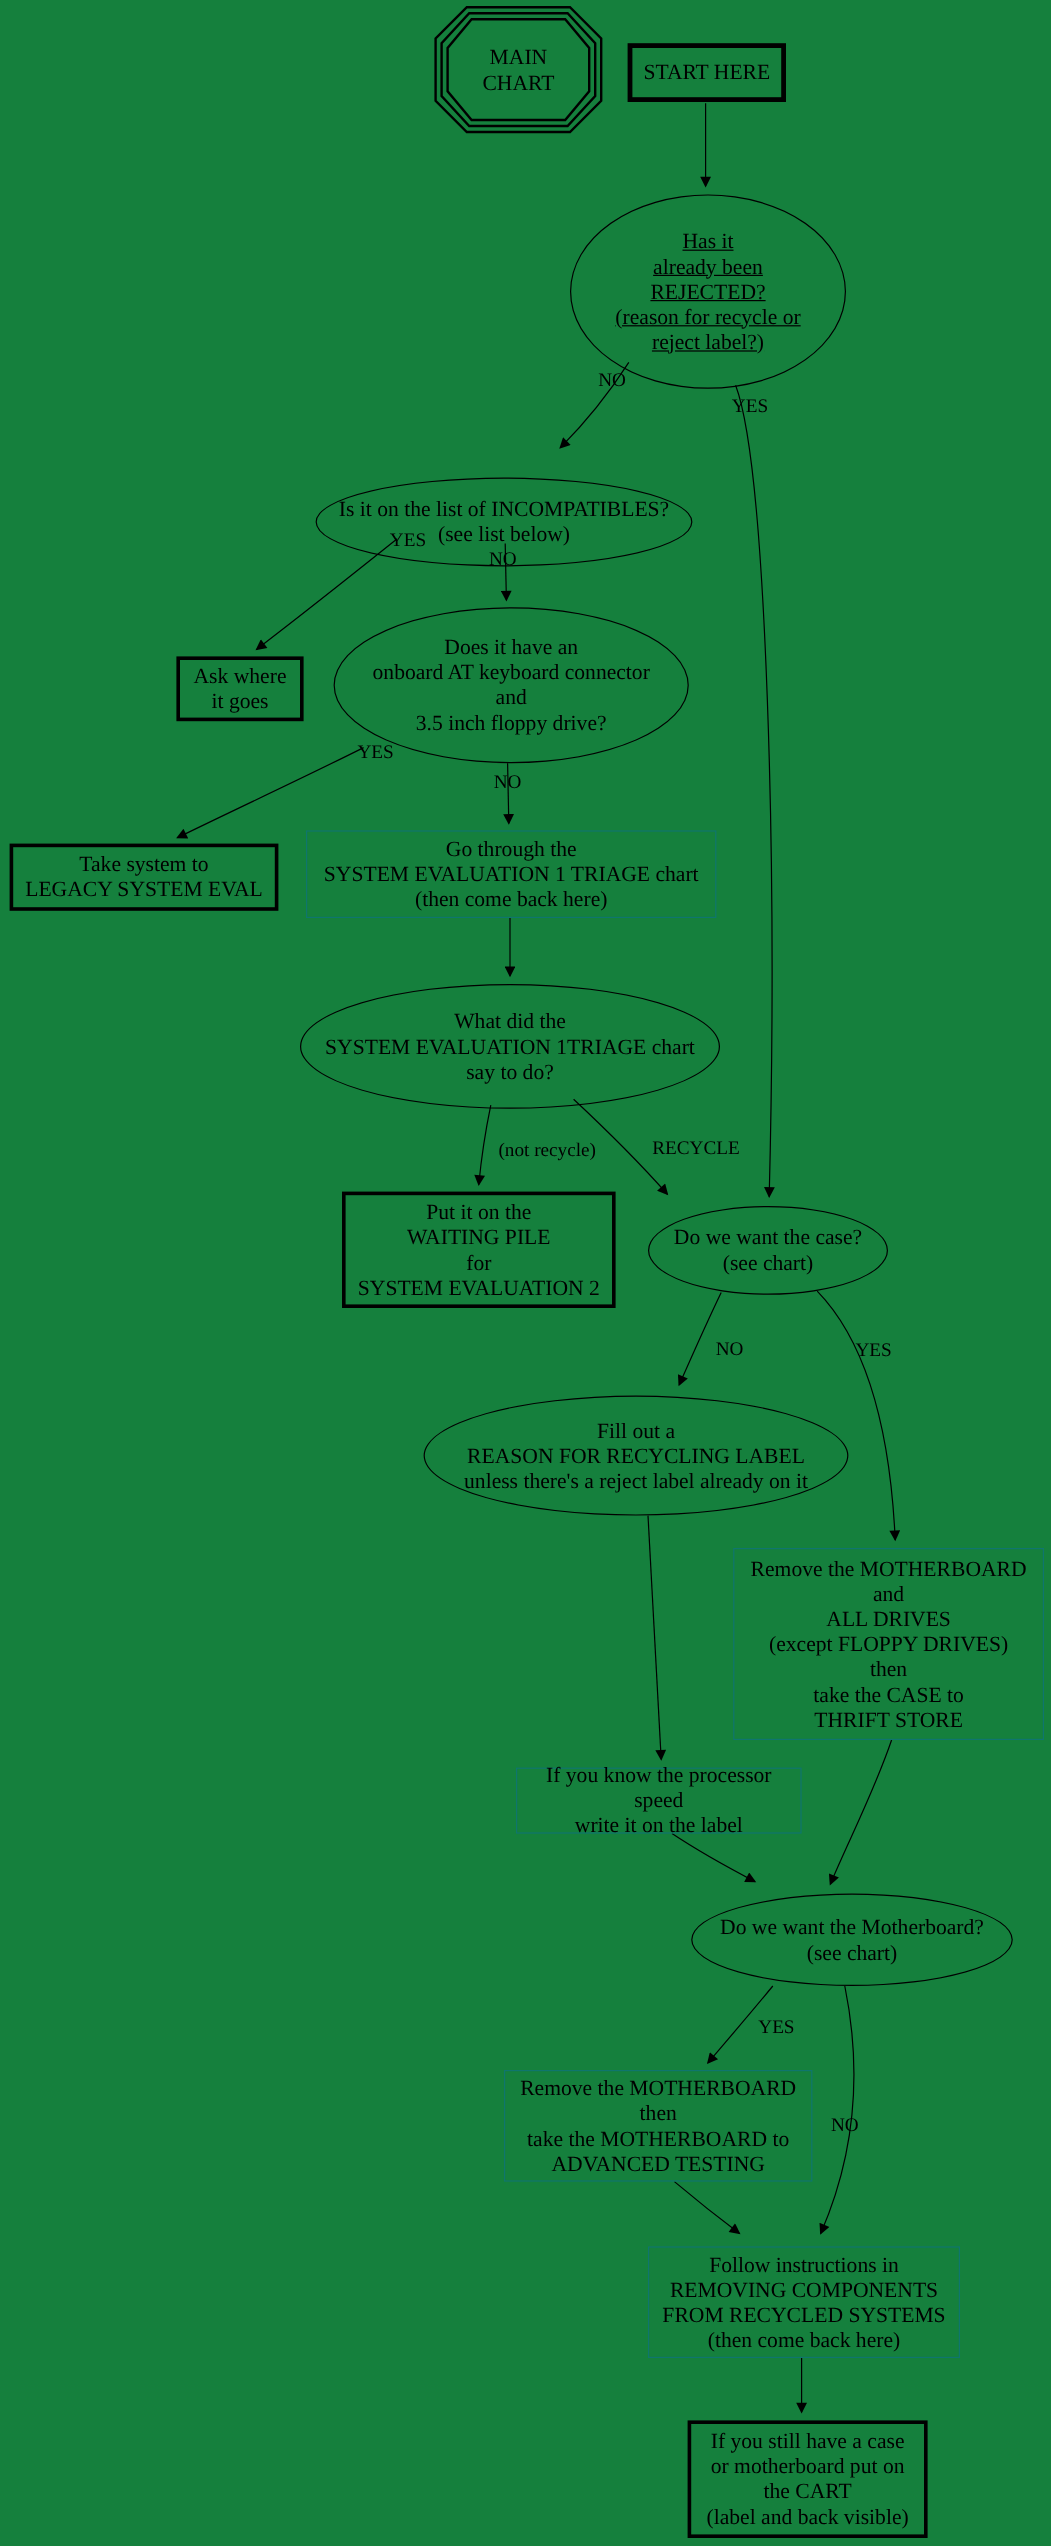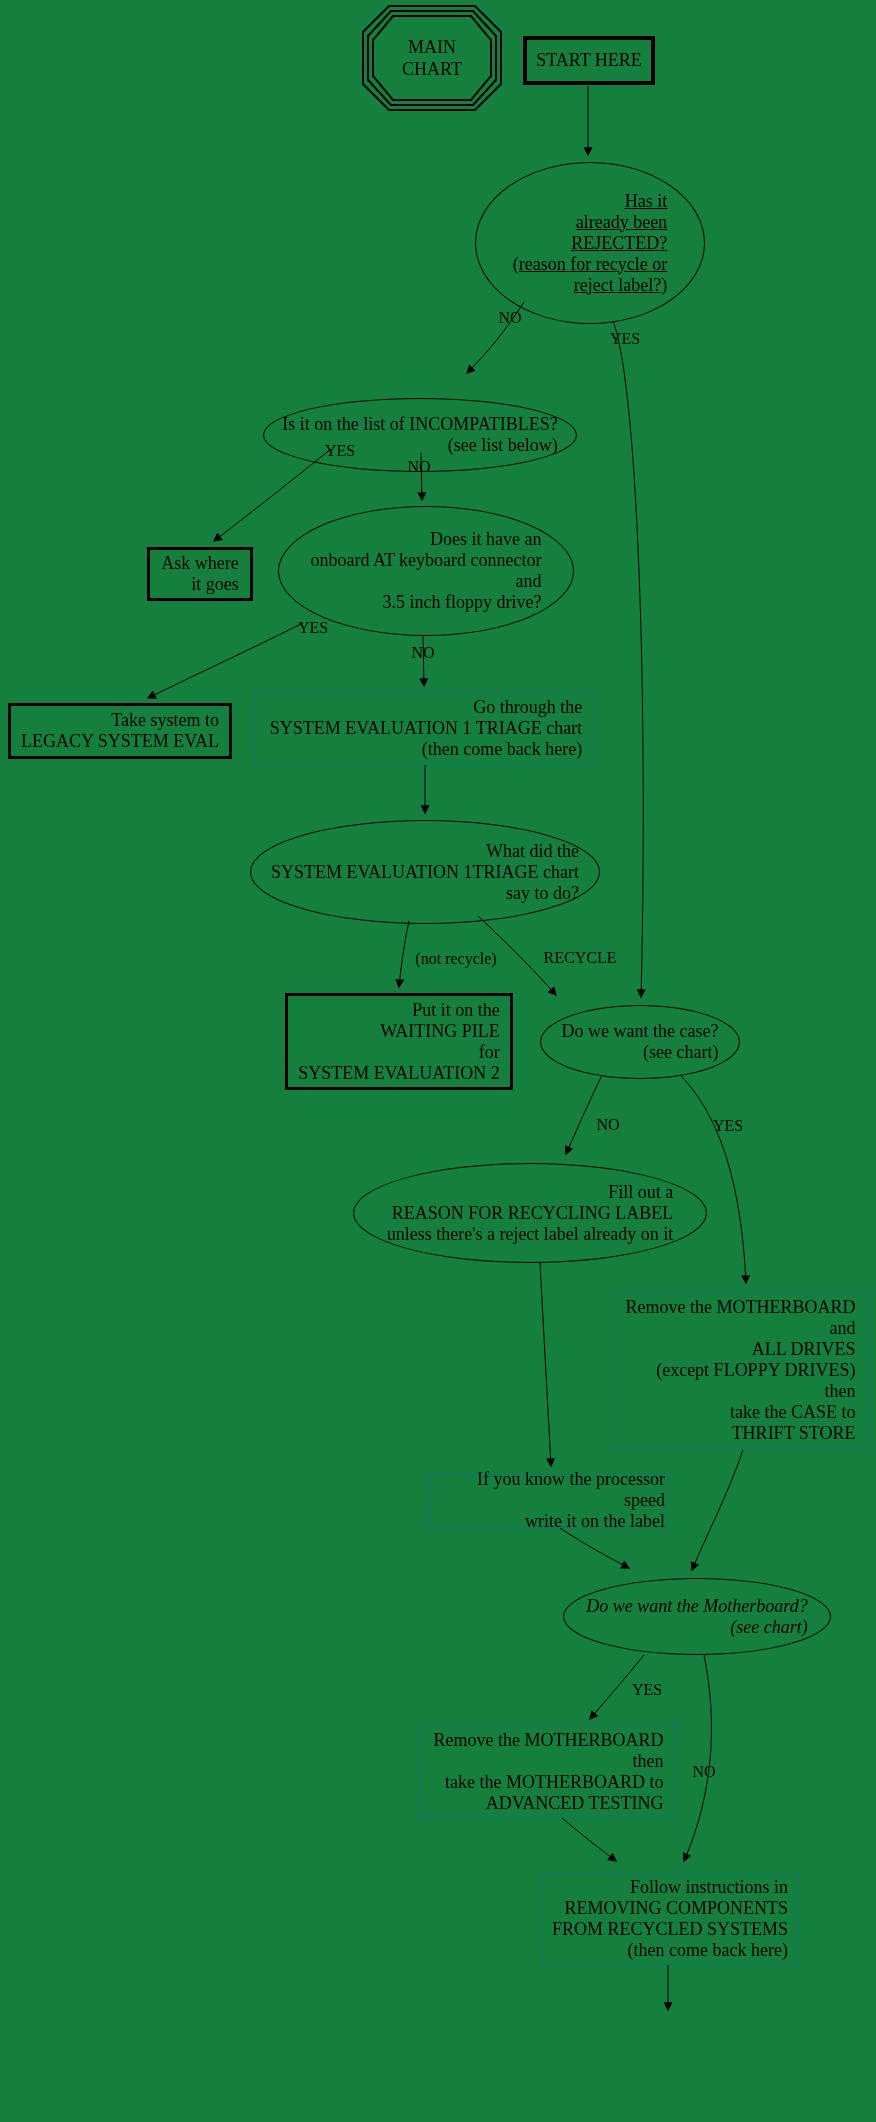--- a/index.html
+++ b/index.html
@@ -3,21 +3,21 @@
 <meta charset="utf-8">
 <style>
   html,body { margin:0; padding:0; background:#ffffff; }
   .canvas {
     position:relative; width:876px; height:2122px; background:#15803d;
     font-family:"Liberation Serif","DejaVu Serif",serif; color:#000;
   }
   .edges { position:absolute; left:0; top:0; width:876px; height:2122px; }
   .node {
     position:absolute; display:flex; align-items:center; justify-content:center;
-    text-align:right; white-space:pre-line; font-size:18px; line-height:21px;
+    text-align:center; white-space:pre-line; font-size:18px; line-height:21px;
     box-sizing:border-box; padding:2px;
   }
   .ellipse  { border:1px solid #000; border-radius:50%; }
   .box      { border:1px solid #0f766e; }
   .box-bold { border:3px solid #000; }
   .box-start{ border:4px solid #000; }
   .edge-label {
     position:absolute; transform:translate(-50%,-50%);
     font-size:16px; line-height:20px; white-space:nowrap;
   }
@@ -114,33 +114,37 @@
 and
 ALL DRIVES
 (except FLOPPY DRIVES)
 then
 take the CASE to
 THRIFT STORE</div>
 
   <div class="node box" style="left:430px; top:1473px; width:238px; height:55px;">If you know the processor speed
 write it on the label</div>
 
-  <div class="node ellipse" style="left:563px; top:1578px; width:268px; height:77px;font-style:italic;">Do we want the Motherboard?
+  <div class="node ellipse" style="left:576px; top:1578px; width:268px; height:77px;">Do we want the Motherboard?
 (see chart)</div>
 
   <div class="node box" style="left:420px; top:1725px; width:257px; height:93px;">Remove the MOTHERBOARD
 then
 take the MOTHERBOARD to
 ADVANCED TESTING</div>
 
   <div class="node box" style="left:540px; top:1872px; width:260px; height:93px;">Follow instructions in
 REMOVING COMPONENTS
 FROM RECYCLED SYSTEMS
 (then come back here)</div>
 
+  <div class="node box-bold" style="left:573px; top:2017px; width:200px; height:98px;">If you still have a case
+or motherboard put on
+the CART
+(label and back visible)</div>
 
   <div class="edge-label" style="left:510px; top:318px;">NO</div>
   <div class="edge-label" style="left:625px; top:339px;">YES</div>
   <div class="edge-label" style="left:340px; top:451px;">YES</div>
   <div class="edge-label" style="left:419px; top:467px;">NO</div>
   <div class="edge-label" style="left:313px; top:628px;">YES</div>
   <div class="edge-label" style="left:423px; top:653px;">NO</div>
   <div class="edge-label" style="left:456px; top:959px;">(not recycle)</div>
   <div class="edge-label" style="left:580px; top:958px;">RECYCLE</div>
   <div class="edge-label" style="left:608px; top:1125px;">NO</div>

